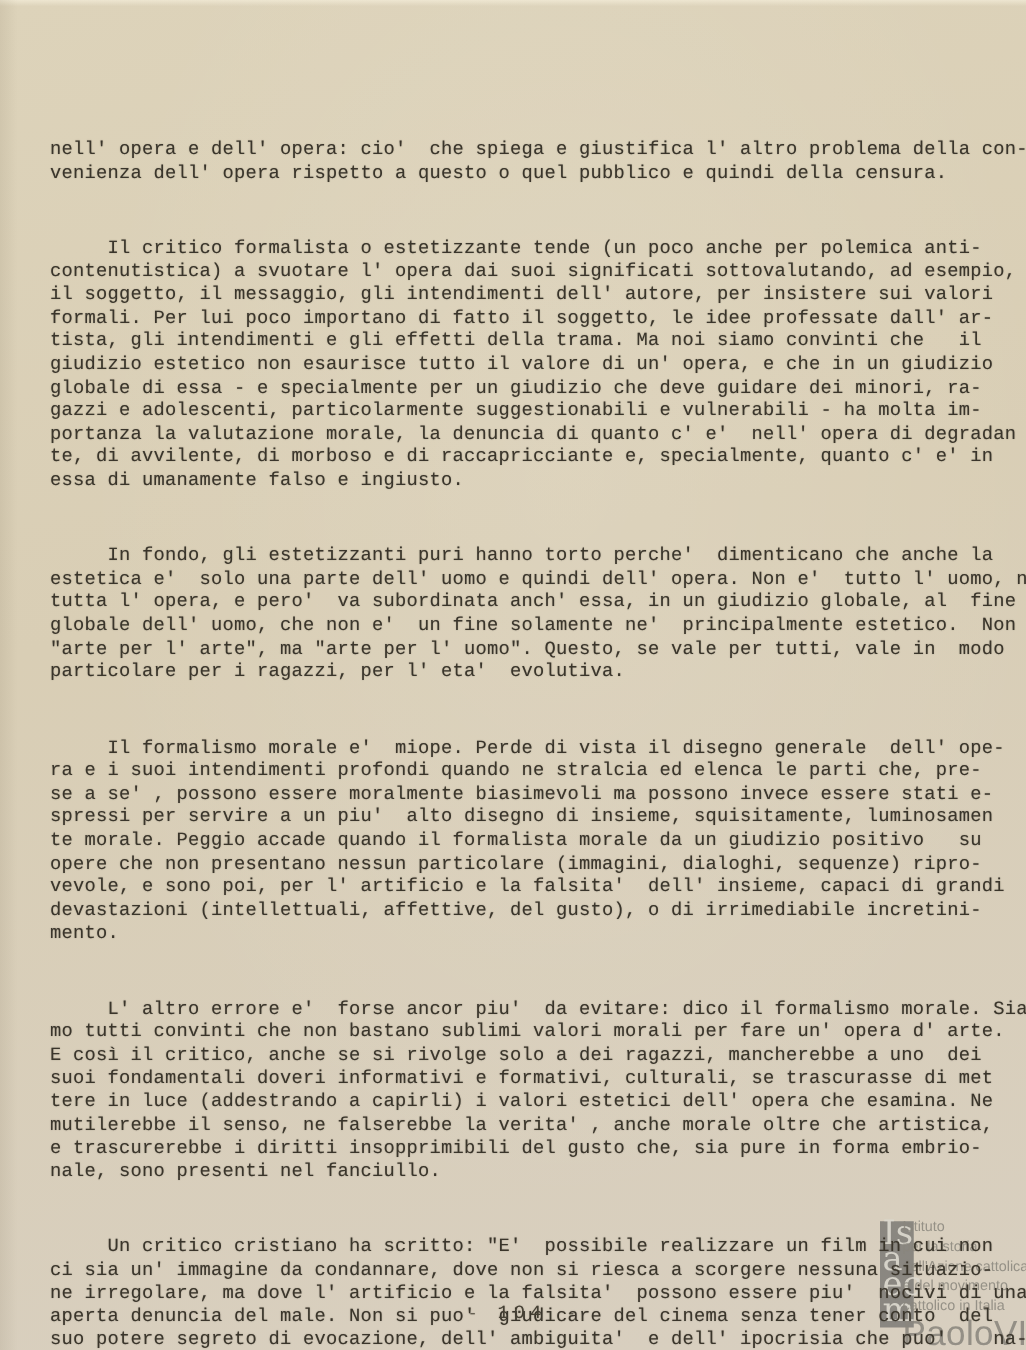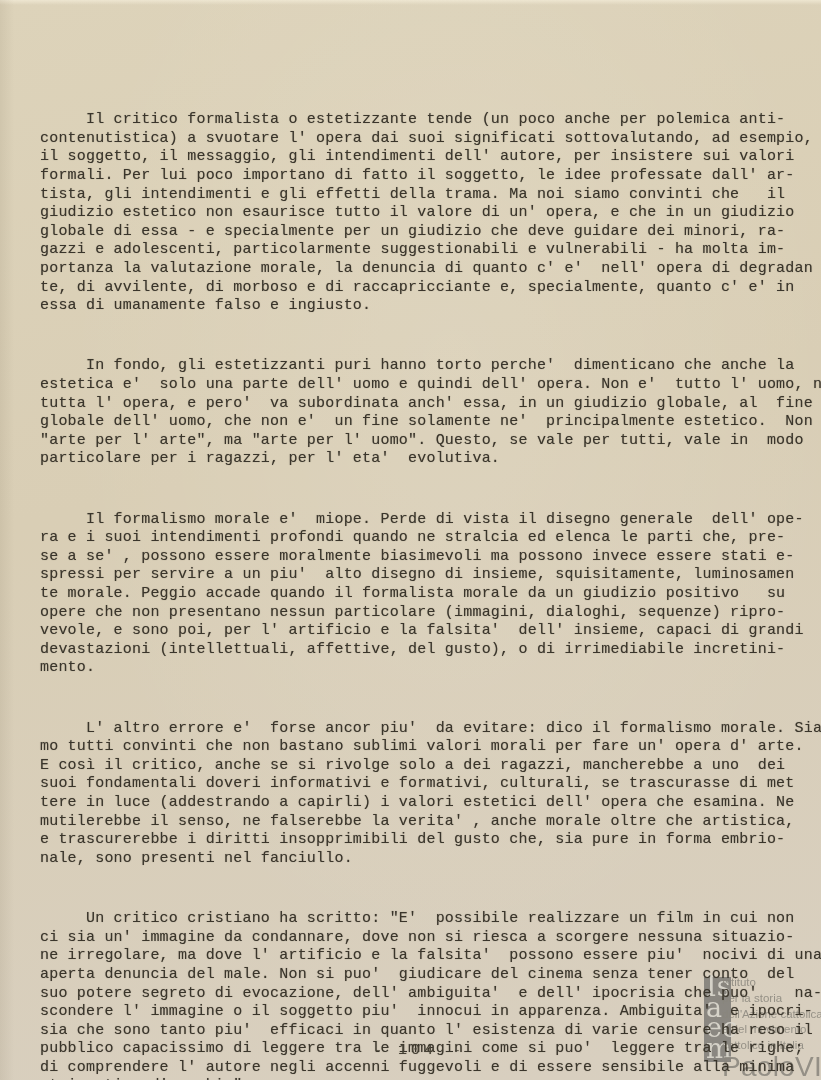--- a/index.html
+++ b/index.html
@@ -65,20 +65,22 @@
   }
 </style>
 </head>
 <body>
 
 <div class="page">
   <div class="top-edge"></div>
   <div class="left-edge"></div>
 
   <div class="text-block">
+    <div class="para">nell' opera e dell' opera: cio'  che spiega e giustifica l' altro problema della con-
+venienza dell' opera rispetto a questo o quel pubblico e quindi della censura.</div>
     <div class="para">     Il critico formalista o estetizzante tende (un poco anche per polemica anti-
 contenutistica) a svuotare l' opera dai suoi significati sottovalutando, ad esempio,
 il soggetto, il messaggio, gli intendimenti dell' autore, per insistere sui valori
 formali. Per lui poco importano di fatto il soggetto, le idee professate dall' ar-
 tista, gli intendimenti e gli effetti della trama. Ma noi siamo convinti che   il
 giudizio estetico non esaurisce tutto il valore di un' opera, e che in un giudizio
 globale di essa - e specialmente per un giudizio che deve guidare dei minori, ra-
 gazzi e adolescenti, particolarmente suggestionabili e vulnerabili - ha molta im-
 portanza la valutazione morale, la denuncia di quanto c' e'  nell' opera di degradan
 te, di avvilente, di morboso e di raccapricciante e, specialmente, quanto c' e' in

